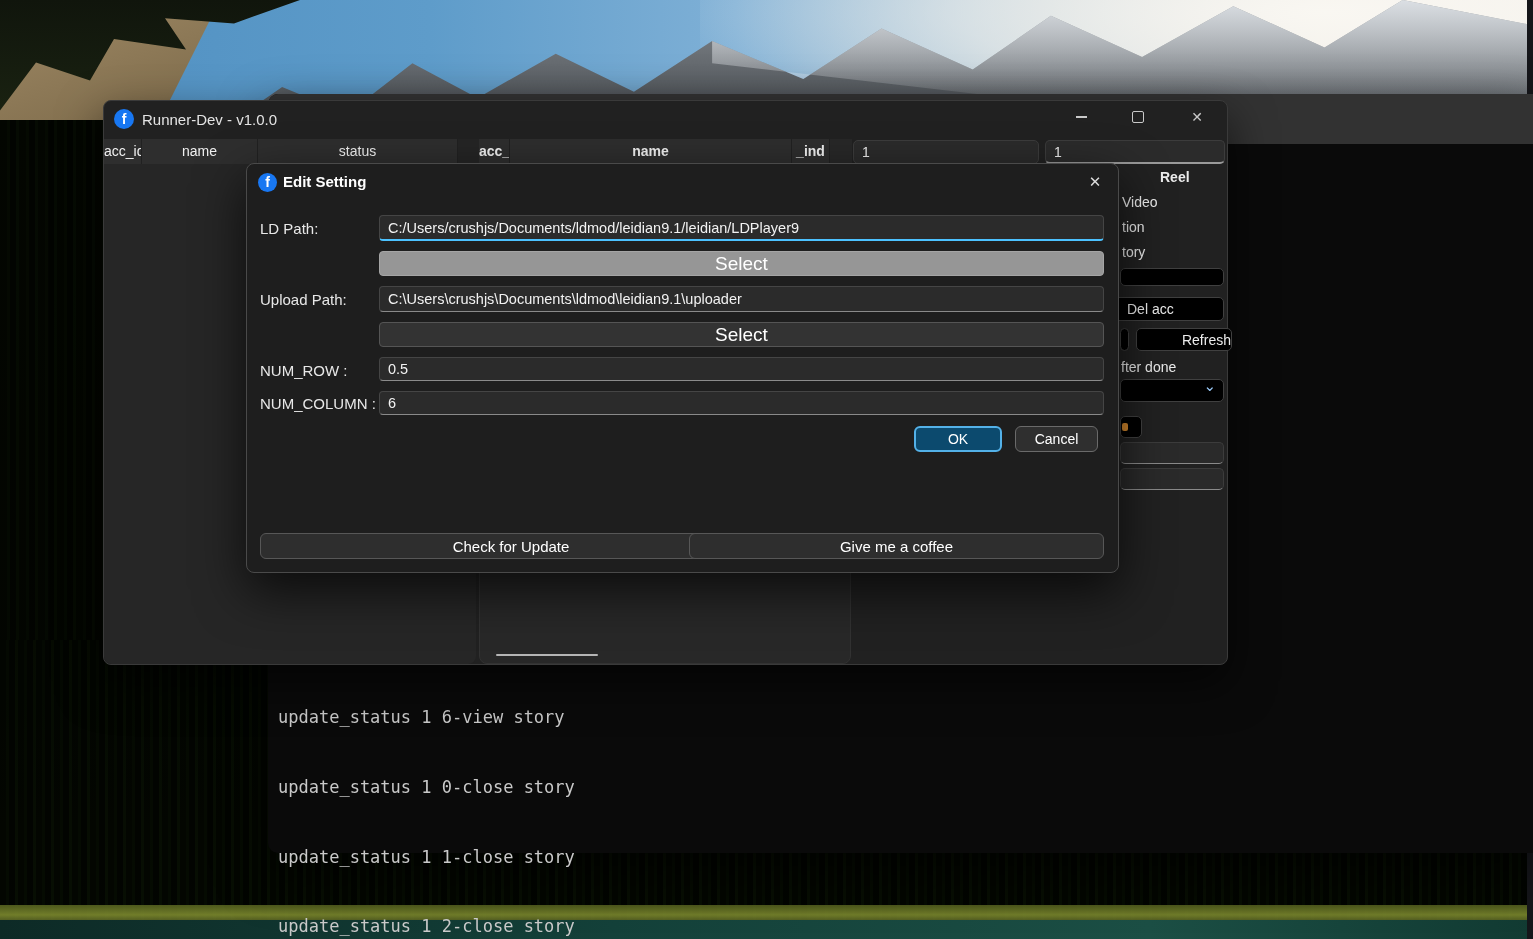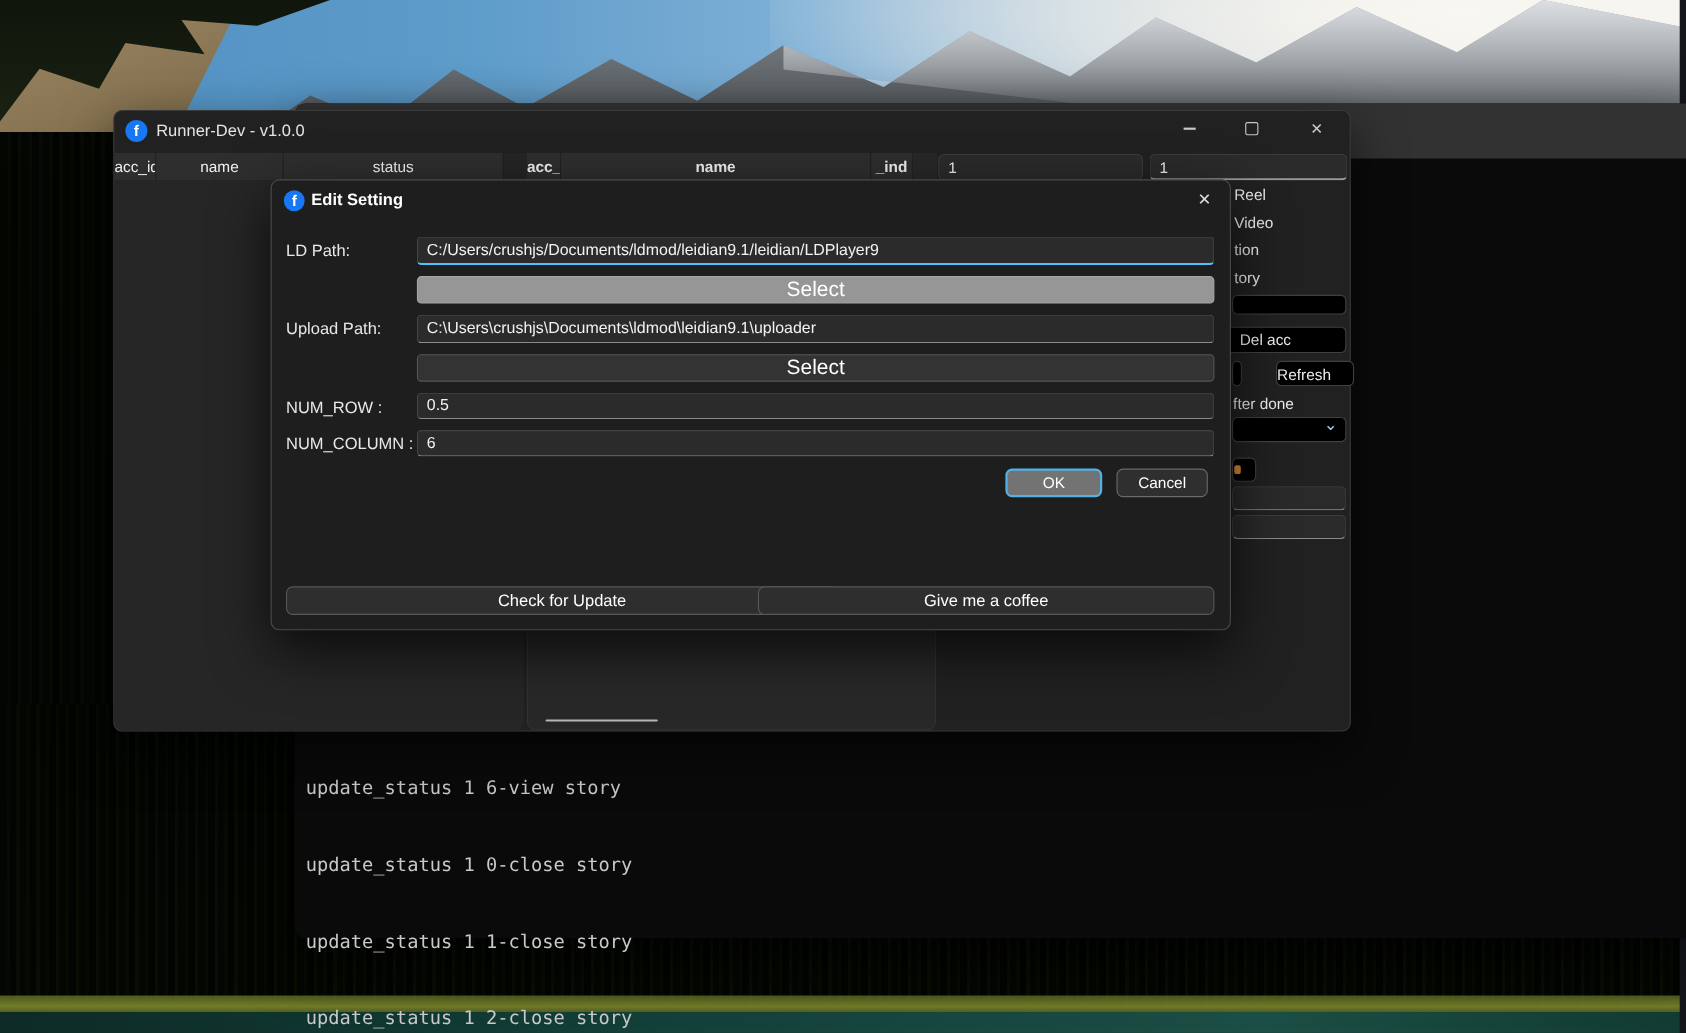--- a/index.html
+++ b/index.html
@@ -93,21 +93,21 @@
      border:1px solid #454545;border-bottom:1px solid #8a8a8a;border-radius:4px;color:#f2f2f2;
      font-size:14.5px;padding:0 8px;box-sizing:border-box;outline:none;
      font-family:"Liberation Sans",sans-serif;}
   .dlg-input-accent{border-bottom:2px solid #4cc2ff;}
   .dlg-select{position:absolute;left:132px;width:725px;height:25px;border-radius:4px;color:#fff;
      font-size:19px;display:flex;align-items:center;justify-content:center;box-sizing:border-box;}
   .sel-light{background:#969696;border:1px solid #a5a5a5;}
   .sel-dark{background:#333;border:1px solid #555;}
   .dlg-btn{position:absolute;height:26px;border-radius:6px;color:#fff;font-size:14px;
      display:flex;align-items:center;justify-content:center;box-sizing:border-box;background:#2d2d2d;}
-  #ok-btn{left:667px;top:262px;width:88px;border:2px solid #53b1e8;background:#737373;}
+  #ok-btn{left:667px;top:262px;width:88px;border:2px solid #53b1e8;background:#0c4a6e;}
   #cancel-btn{left:768px;top:262px;width:83px;border:1px solid #6a6a6a;background:#2f2f2f;}
   .dlg-wide-btn{height:26px;top:369px;background:#2e2e2e;border:1px solid #575757;font-size:15px;}
 </style>
 </head>
 <body>
 
 <div id="wallpaper" class="abs">
   <div class="abs wp-sky"></div>
   <div class="abs wp-cloud"></div>
   <div class="abs wp-mountain"></div>
@@ -160,33 +160,33 @@
     <div class="hdr-cell" style="left:726px;width:22px;background:#282828;"></div>
   </div>
   <input class="idx-input" style="left: 749px; width: 186px;" readonly="" value="1">
   <input class="idx-input idx-focus" style="left: 941px; width: 180px;" readonly="" value="1">
 
   <div class="panel-left abs"></div>
   <div class="panel-mid abs">
     <div class="mid-handle abs"></div>
   </div>
 
-  <div class="rc-label" style="left:1018px;top:68px;">Reel</div>
+  <div class="rc-label" style="left:1056px;top:68px;font-weight:bold;">Reel</div>
   <div class="rc-label" style="left:1018px;top:93px;">Video</div>
   <div class="rc-label" style="left:1018px;top:118px;">tion</div>
   <div class="rc-label" style="left:1018px;top:143px;">tory</div>
 
   <div class="rc-btn" style="left:1016px;top:167px;width:104px;height:18px;"></div>
 
   <div class="rc-btn" style="left:1010px;top:196px;width:110px;height:24px;padding-left:12px;">
     <span>Del acc</span>
   </div>
 
   <div class="rc-btn" style="left:1016px;top:227px;width:9px;height:23px;"></div>
-  <div class="rc-btn" style="left:1032px;top:227px;width:71px;height:23px;justify-content:flex-start;margin-left:24px;">
+  <div class="rc-btn" style="left:1032px;top:227px;width:96px;height:23px;justify-content:flex-end;">
     <span>Refresh</span>
   </div>
 
   <div class="rc-label" style="left:1017px;top:258px;">fter done</div>
 
   <div class="rc-btn" style="left:1016px;top:278px;width:104px;height:23px;">
     <span style="position:absolute;right:7px;top:-3px;color:#9ecfff;font-size:15px;">⌄</span>
   </div>
 
   <div class="rc-btn" style="left:1016px;top:315px;width:22px;height:22px;">

